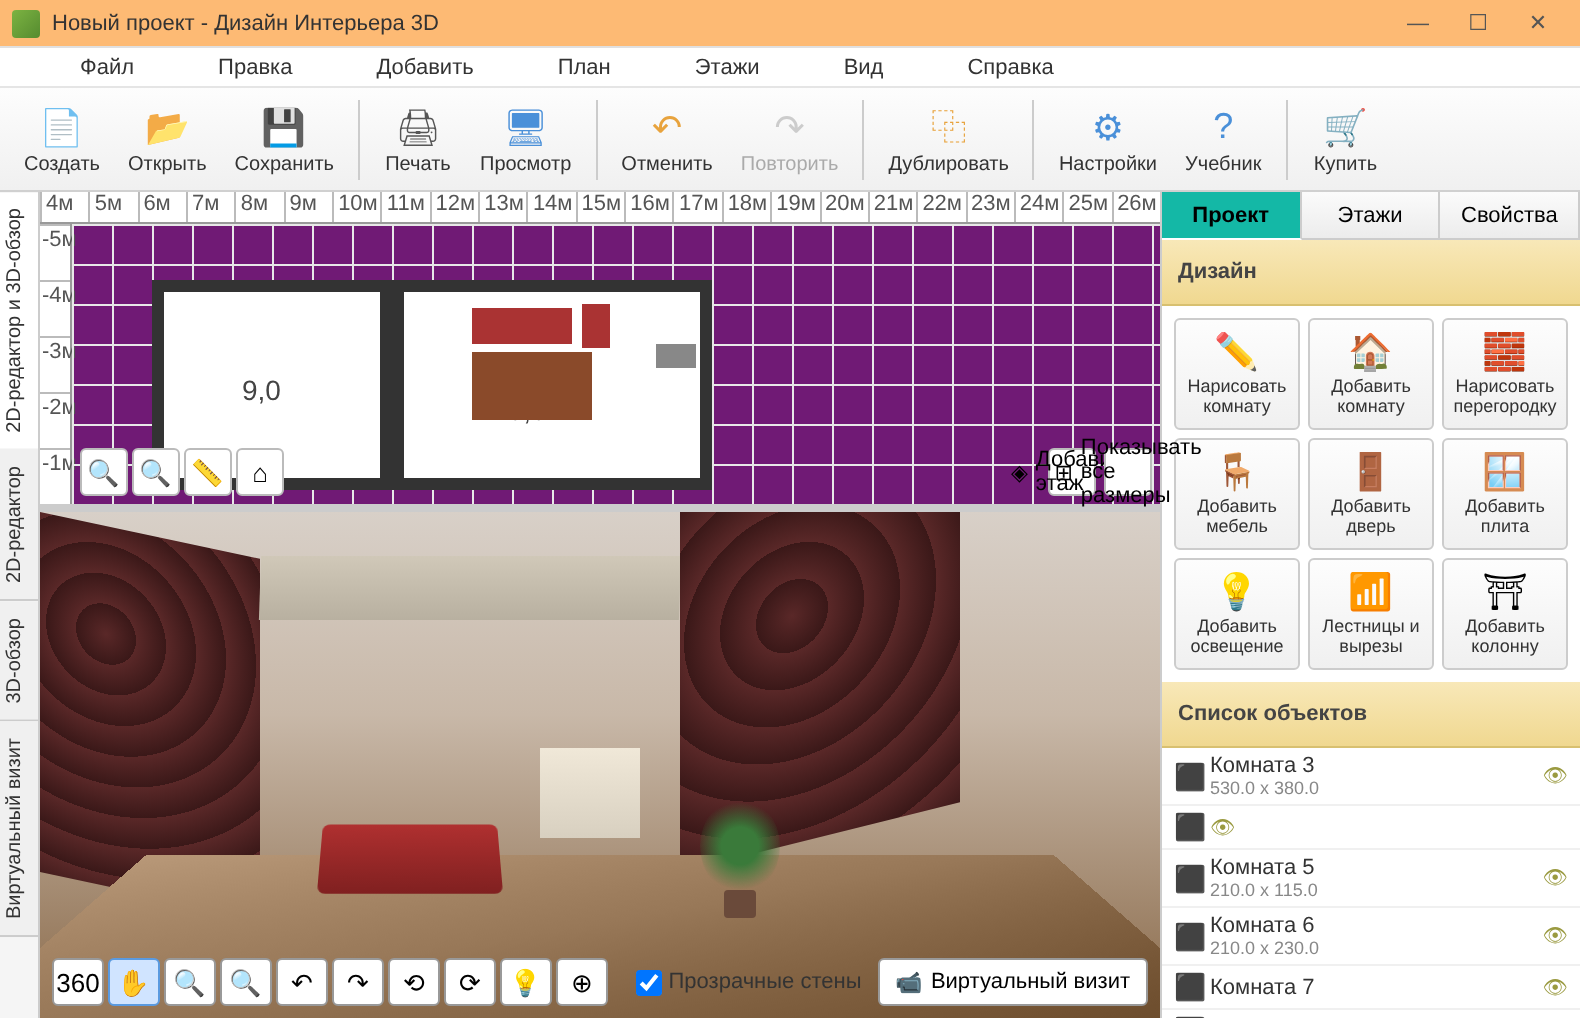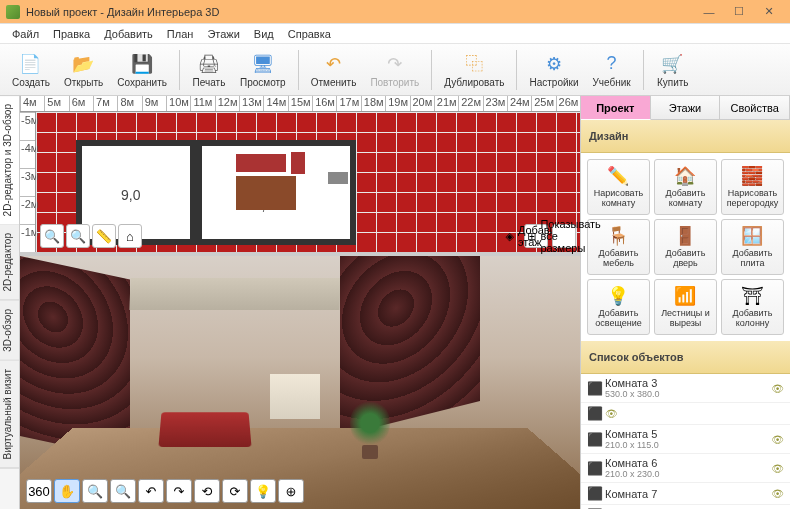--- a/index.html
+++ b/index.html
@@ -3,35 +3,35 @@
 <meta charset="utf-8">
 <style>
 *{margin:0;padding:0;box-sizing:border-box;font-family:Tahoma,Arial,sans-serif;font-size:11px;}
 body{background:#fff;width:790px;height:509px;overflow:hidden;position:relative;}
 .titlebar{height:24px;background:#fdba74;display:flex;align-items:center;padding:0 6px;border-bottom:1px solid #e0e0e0;}
 .titlebar .icon{width:14px;height:14px;background:linear-gradient(135deg,#7cb342,#558b2f);border-radius:2px;margin-right:6px;}
 .titlebar .title{flex:1;color:#333;}
 .winbtns{display:flex;gap:0;}
 .winbtns div{width:30px;height:24px;display:flex;align-items:center;justify-content:center;color:#555;cursor:pointer;}
 .menubar{height:20px;display:flex;align-items:center;padding:0 6px;gap:2px;border-bottom:1px solid #e5e5e5;}
-.menubar span{padding:2px 6px;cursor:pointer;color:#333;}
+.menubar span{padding:2px 6px;cursor:pointer;color:#333;margin-left:28px;}
 .toolbar{height:52px;display:flex;align-items:center;padding:2px 6px;gap:2px;border-bottom:1px solid #d0d0d0;background:linear-gradient(#fdfdfd,#f0f0f0);}
 .tbtn{display:flex;flex-direction:column;align-items:center;justify-content:center;padding:2px 6px;border-radius:3px;cursor:pointer;min-width:46px;}
 .tbtn-ic{width:24px;height:24px;display:flex;align-items:center;justify-content:center;font-size:18px;}
 .tbtn span{font-size:10px;color:#333;margin-top:1px;}
 .tbtn.disabled span{color:#aaa;}
 .tsep{width:1px;height:40px;background:#ccc;margin:0 4px;}
 .main{display:flex;height:413px;}
 .lefttabs{width:20px;background:#f5f5f5;border-right:1px solid #ccc;display:flex;flex-direction:column;}
 .vtab{writing-mode:vertical-rl;transform:rotate(180deg);padding:8px 2px;font-size:10px;color:#333;border-top:1px solid #ccc;cursor:pointer;text-align:center;background:#f0f0f0;}
 .vtab.active{background:#fff;}
 .canvas{flex:1;display:flex;flex-direction:column;position:relative;background:#f8f8f8;}
 .ruler-h{height:16px;background:#fff;border-bottom:1px solid #999;display:flex;font-size:9px;color:#555;position:relative;overflow:hidden;}
 .ruler-h span{flex:1;border-left:1px solid #bbb;padding-left:2px;}
-.view2d{height:140px;position:relative;background:#b91c1c;display:flex;justify-content:flex-end;}
+.view2d{height:140px;position:relative;background:#701a75;display:flex;justify-content:flex-end;}
 .ruler-v{width:16px;background:#fff;border-right:1px solid #999;display:flex;flex-direction:column;font-size:9px;color:#555;}
 .ruler-v span{flex:1;border-top:1px solid #bbb;padding:1px;}
 .floorplan{flex:1;position:relative;background-image:linear-gradient(#e8e8e8 1px,transparent 1px),linear-gradient(90deg,#e8e8e8 1px,transparent 1px);background-size:20px 20px;}
 .room{position:absolute;border:6px solid #333;background:#fff;}
 .room1{left:40px;top:28px;width:120px;height:105px;}
 .room2{left:160px;top:28px;width:160px;height:105px;}
 .roomlbl{position:absolute;font-size:14px;color:#444;}
 .furniture{position:absolute;background:#a33;}
 .carpet{position:absolute;background:#8a4a2a;}
 .v2tools{position:absolute;left:4px;bottom:4px;display:flex;gap:2px;}
@@ -53,21 +53,21 @@
 .v3tools{position:absolute;left:6px;bottom:6px;display:flex;gap:2px;}
 .v3tools div{width:26px;height:24px;border:1px solid #999;background:#fff;border-radius:3px;display:flex;align-items:center;justify-content:center;cursor:pointer;font-size:13px;}
 .v3tools div.active{background:#d0e4ff;border-color:#5a9ae0;}
 .v3right{position:absolute;right:6px;bottom:6px;display:flex;gap:8px;align-items:center;}
 .chk{display:flex;align-items:center;gap:3px;font-size:10px;color:#333;}
 .chk input{margin:0;}
 .v3rbtn{height:24px;border:1px solid #999;background:#fff;border-radius:3px;display:flex;align-items:center;padding:0 8px;cursor:pointer;font-size:10px;gap:4px;}
 .rightpanel{width:210px;border-left:1px solid #ccc;display:flex;flex-direction:column;background:#fff;}
 .rtabs{height:24px;display:flex;border-bottom:1px solid #ccc;}
 .rtab{flex:1;display:flex;align-items:center;justify-content:center;font-size:11px;cursor:pointer;border-right:1px solid #ccc;background:linear-gradient(#fbfbfb,#ececec);}
-.rtab.active{background:#f9a8d4;border-bottom:1px solid #fff;margin-bottom:-1px;font-weight:bold;}
+.rtab.active{background:#14b8a6;border-bottom:1px solid #fff;margin-bottom:-1px;font-weight:bold;}
 .rsection-h{height:20px;background:linear-gradient(#f8e8b8,#f0d890);border-bottom:1px solid #d8c070;display:flex;align-items:center;padding:16px 8px;font-weight:bold;color:#444;}
 .design-grid{display:grid;grid-template-columns:repeat(3,1fr);gap:4px;padding:6px;}
 .dbtn{border:1px solid #ccc;border-radius:3px;background:linear-gradient(#fdfdfd,#f0f0f0);display:flex;flex-direction:column;align-items:center;justify-content:center;padding:6px 2px;cursor:pointer;height:56px;}
 .dbtn-ic{font-size:18px;height:22px;display:flex;align-items:center;}
 .dbtn span{font-size:9px;text-align:center;color:#333;line-height:1.1;margin-top:2px;}
 .objlist{flex:1;overflow:auto;}
 .obj{display:flex;align-items:center;padding:3px 6px;border-bottom:1px solid #f0f0f0;cursor:pointer;}
 .obj-ic{width:18px;font-size:13px;color:#666;}
 .obj-txt{flex:1;}
 .obj-name{font-size:11px;color:#333;}
@@ -232,20 +232,30 @@
         <div class="active">✋</div>
         <div>🔍</div>
         <div>🔍</div>
         <div>↶</div>
         <div>↷</div>
         <div>⟲</div>
         <div>⟳</div>
         <div>💡</div>
         <div>⊕</div>
       </div>
+      <div class="v3right">
+        <label class="chk">
+            <input type="checkbox" checked="" style="">
+            <span>Прозрачные стены</span>
+          </label>
+        <div class="v3rbtn">
+            <span>📹</span>
+            <span>Виртуальный визит</span>
+          </div>
+      </div>
     </div>
   </div>
 
   <div class="rightpanel">
     <div class="rtabs" id="rtabs">
         <div class="rtab active">Проект</div>
         <div class="rtab">Этажи</div>
         <div class="rtab">Свойства</div>
       </div>
     <div class="rsection-h">Дизайн</div>

